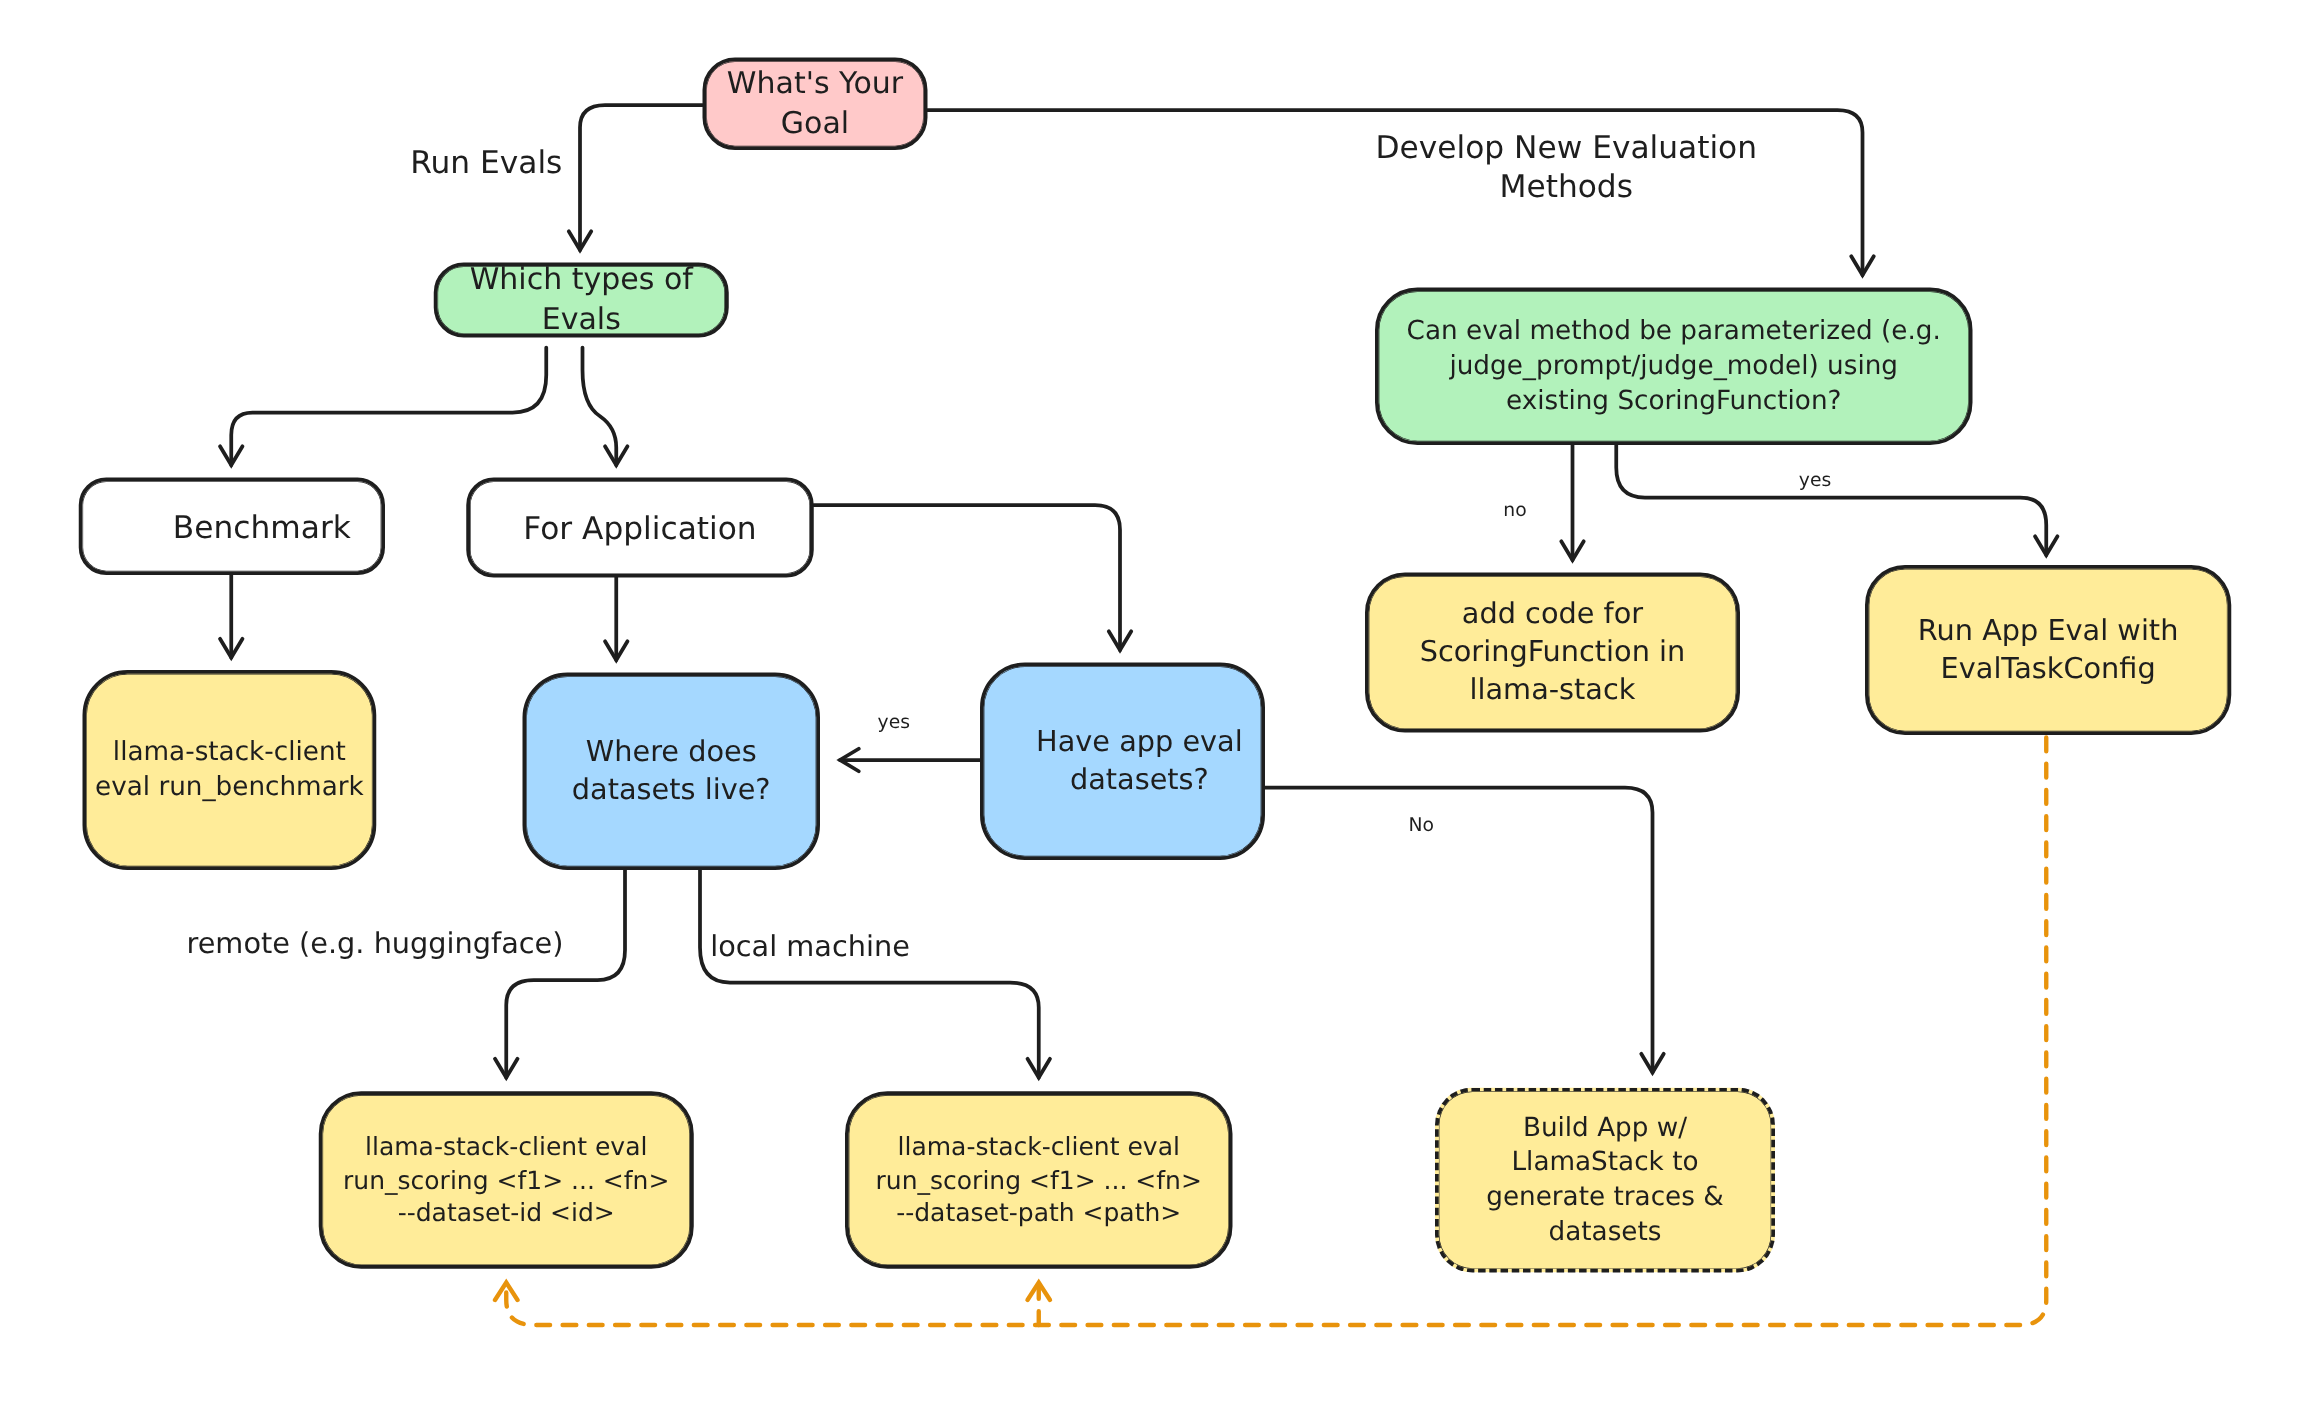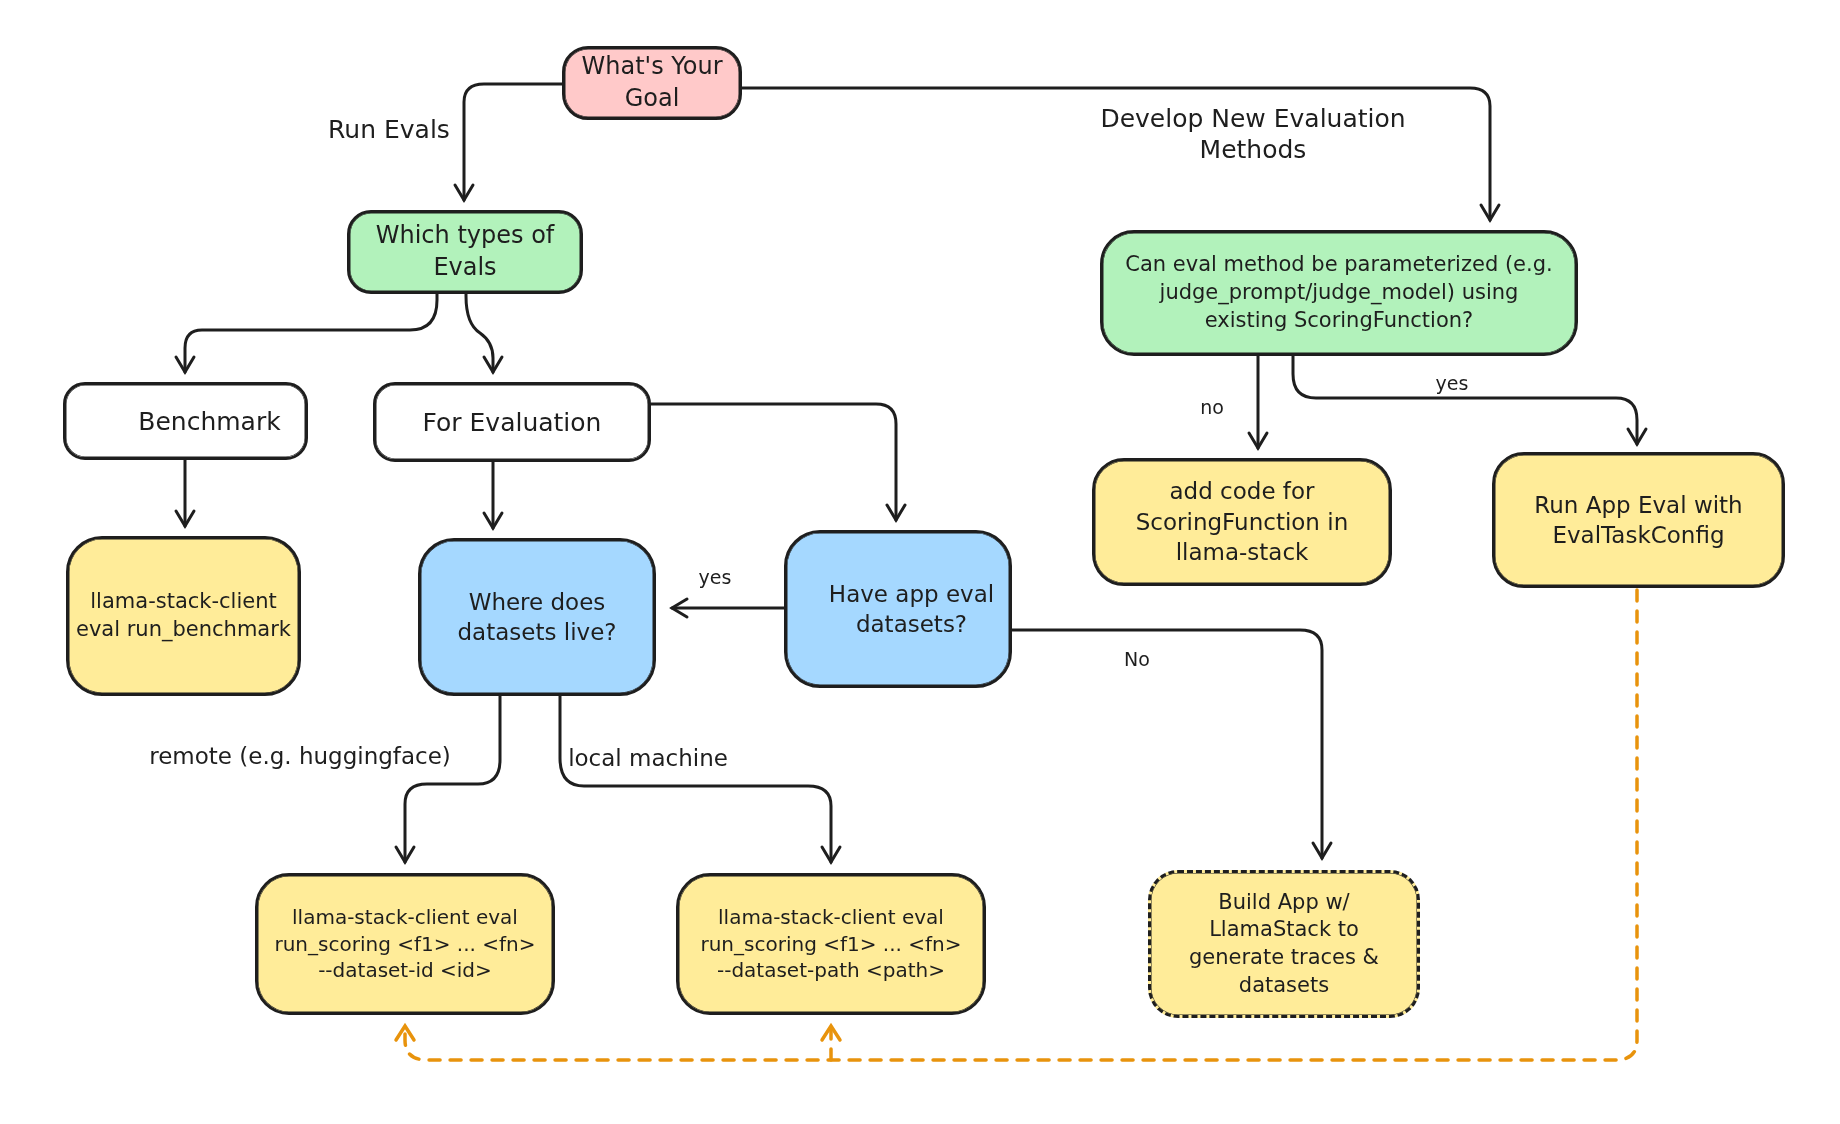--- a/index.html
+++ b/index.html
@@ -6,21 +6,21 @@
   body{width:1840px;height:1124px;overflow:hidden;
        font-family:"DejaVu Sans","Liberation Sans",sans-serif;color:#1e1e1e;}
   .stage{position:relative;width:1840px;height:1124px;background:#ffffff;}
   svg.edges{position:absolute;left:0;top:0;width:1840px;height:1124px;}
   .node{position:absolute;box-sizing:border-box;border:3px solid #1e1e1e;
         display:flex;align-items:center;justify-content:center;text-align:center;
         white-space:pre-line;line-height:1.32;background:#fff;
         box-shadow:0 0 0 0.5px #1e1e1e inset;}
   .node.dashed{border-style:dashed;}
   .elabel{position:absolute;transform:translate(-50%,-50%);text-align:center;
-          white-space:pre-line;line-height:1.25;font-size:19px;}
+          white-space:pre-line;line-height:1.25;font-size:15px;}
   .fs26{font-size:24px;} .fs25{font-size:25px;} .fs23{font-size:23px;}
   .fs21{font-size:21px;} .fs20{font-size:20px;}
 </style>
 </head>
 <body>
 
 <div class="stage">
 
   <svg class="edges" viewBox="0 0 1840 1124">
     <defs>
@@ -50,30 +50,30 @@
 
     <g fill="none" stroke="#e8930c" stroke-width="3.5" stroke-linecap="round" stroke-linejoin="round" stroke-dasharray="11 10">
       <path d="M 1637 590 V 1040 Q 1637 1060 1616 1060 H 427 Q 405 1060 405 1040 V 1026" marker-end="url(#aho)" stroke="#e8930c"></path>
       <path d="M 831 1060 V 1026" marker-end="url(#aho)" stroke="#e8930c"></path>
     </g>
   </svg>
 
   <div class="node fs26" style="left: 562px; top: 46px; width: 180px; height: 74px; border-radius: 26px; background: rgb(255, 201, 201);">What's Your
 Goal</div>
 
-  <div class="node fs26" style="left: 347px; top: 210px; width: 236px; height: 84px; border-radius: 24px; background: rgb(178, 242, 187);">Which types of
+  <div class="node fs26" style="left: 347px; top: 210px; width: 236px; height: 60px; border-radius: 24px; background: rgb(178, 242, 187);">Which types of
 Evals</div>
 
   <div class="node fs21" style="left: 1100px; top: 230px; width: 478px; height: 126px; border-radius: 34px; background: rgb(178, 242, 187);">Can eval method be parameterized (e.g.
 judge_prompt/judge_model) using
 existing ScoringFunction?</div>
 
   <div class="node fs25" style="left: 63px; top: 382px; width: 245px; height: 78px; border-radius: 22px; background: rgb(255, 255, 255); padding-left: 48px;">Benchmark</div>
 
-  <div class="node fs25" style="left: 373px; top: 382px; width: 278px; height: 80px; border-radius: 22px; background: rgb(255, 255, 255);">For Evaluation</div>
+  <div class="node fs25" style="left: 373px; top: 382px; width: 278px; height: 80px; border-radius: 22px; background: rgb(255, 255, 255);">For Application</div>
 
   <div class="node fs21" style="left: 66px; top: 536px; width: 235px; height: 160px; border-radius: 36px; background: rgb(255, 236, 153);">llama-stack-client
 eval run_benchmark</div>
 
   <div class="node fs23" style="left: 418px; top: 538px; width: 238px; height: 158px; border-radius: 36px; background: rgb(165, 216, 255);">Where does
 datasets live?</div>
 
   <div class="node fs23" style="left: 784px; top: 530px; width: 228px; height: 158px; border-radius: 36px; background: rgb(165, 216, 255); padding-left: 27px;">Have app eval
 datasets?</div>
 

